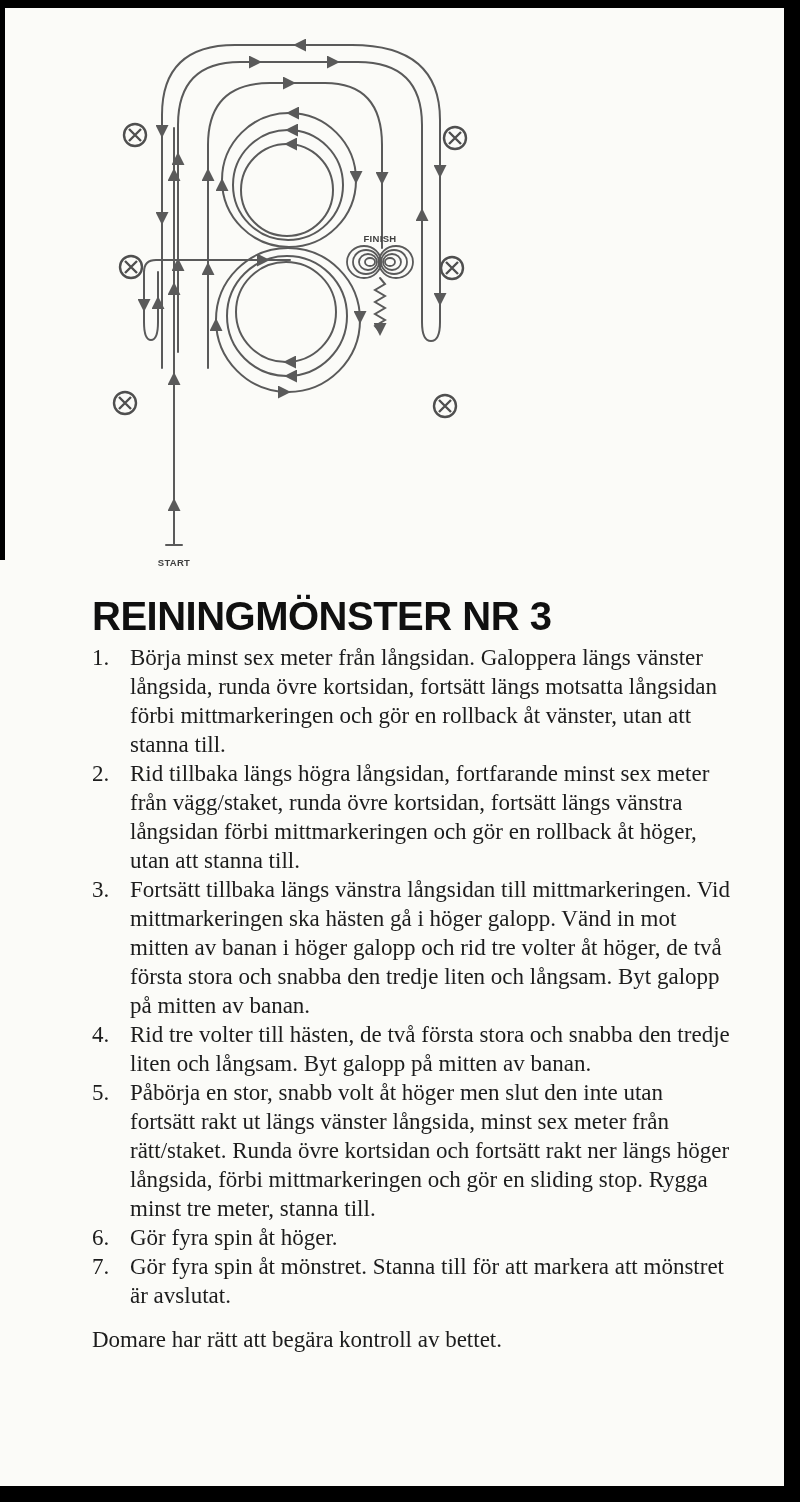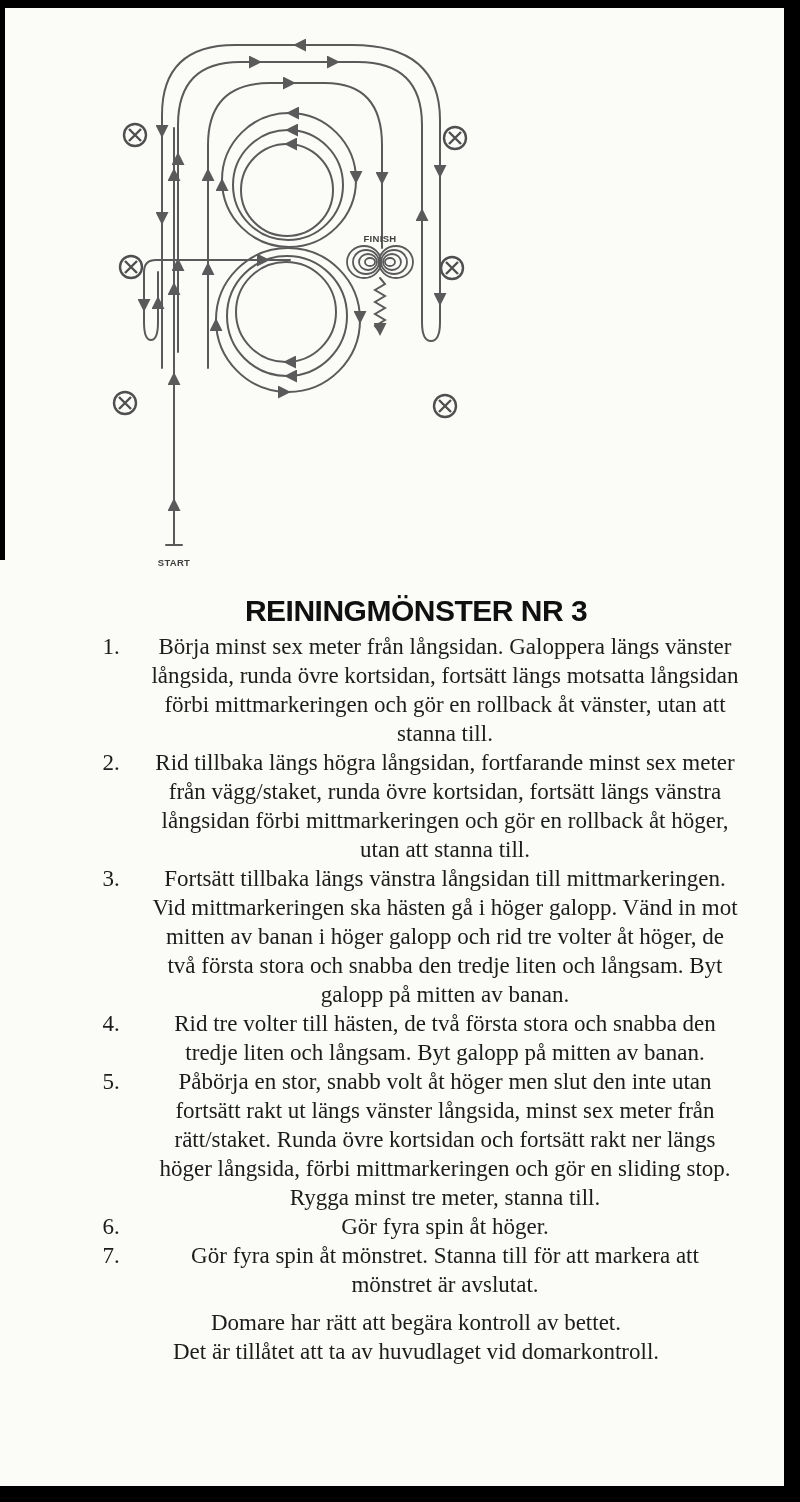--- a/index.html
+++ b/index.html
@@ -1,35 +1,35 @@
 <!DOCTYPE html>
 <html><head>
 <meta charset="utf-8">
 <style>
   html,body{margin:0;padding:0;background:#000;}
   #canvas{position:relative;width:800px;height:1502px;background:#000;overflow:hidden;
-          font-family:"Liberation Serif", serif;text-align:center;}
+          font-family:"Liberation Serif", serif;}
   #page{position:absolute;left:0;top:8px;right:16px;bottom:16px;background:#fbfbf8;}
   #left-strip{position:absolute;left:0;top:0;width:5px;height:560px;background:#000;}
   
   #diagram{position:absolute;left:90px;top:2px;width:420px;height:580px;}
   .st{stroke:#5a5a5a;stroke-width:2;fill:none;stroke-linecap:round;}
   .thin{stroke:#5a5a5a;stroke-width:1.8;fill:none;}
   .ar{stroke:#5a5a5a;stroke-width:2;fill:none;}
   .mk{stroke:#4f4f4f;stroke-width:2.4;fill:none;}
   .dlabel{font-family:"Liberation Sans", sans-serif;font-weight:bold;font-size:9.5px;
           fill:#3f3f3f;letter-spacing:.3px;}
   
   #textblock{position:absolute;left:92px;top:586px;width:648px;color:#1c1c1c;}
-  #title{font-family:"Liberation Sans", sans-serif;font-weight:bold;font-size:30px;
+  #title{font-family:"Liberation Sans", sans-serif;font-weight:bold;font-size:40px;
          letter-spacing:-0.5px;color:#101010;margin:0 0 4px 0;}
   .item{display:flex;font-size:23px;line-height:29px;}
   .num{width:38px;flex:none;}
-  .txt{width:600px;margin-left:20px;}
-  #footer{margin-top:9px;font-size:23px;line-height:29px;}
+  .txt{width:600px;}
+  #footer{margin-top:15px;font-size:23px;line-height:29px;}
 </style>
 </head>
 <body>
 
 <div id="canvas">
   <div id="page">
 
     <svg id="diagram" viewBox="0 0 420 580" width="420" height="580">
       <defs>
         <marker id="arw" viewBox="0 0 10 10" refX="8.5" refY="5" markerWidth="6.5" markerHeight="6.5" orient="auto-start-reverse">
@@ -167,19 +167,18 @@
         <span class="num">6.</span>
         <span class="txt">Gör fyra spin åt höger.</span>
       </div>
       <div class="item">
         <span class="num">7.</span>
         <span class="txt">Gör fyra spin åt mönstret. Stanna till för att markera att mönstret är avslutat.</span>
       </div>
 
       <div id="footer">
         <div>Domare har rätt att begära kontroll av bettet.</div>
-        <div>Det är tillåtet att ta av huvudlaget vid domarkontroll.</div>
       </div>
     </div>
 
   </div>
   <div id="left-strip"></div>
 </div>
 
 </body></html>

